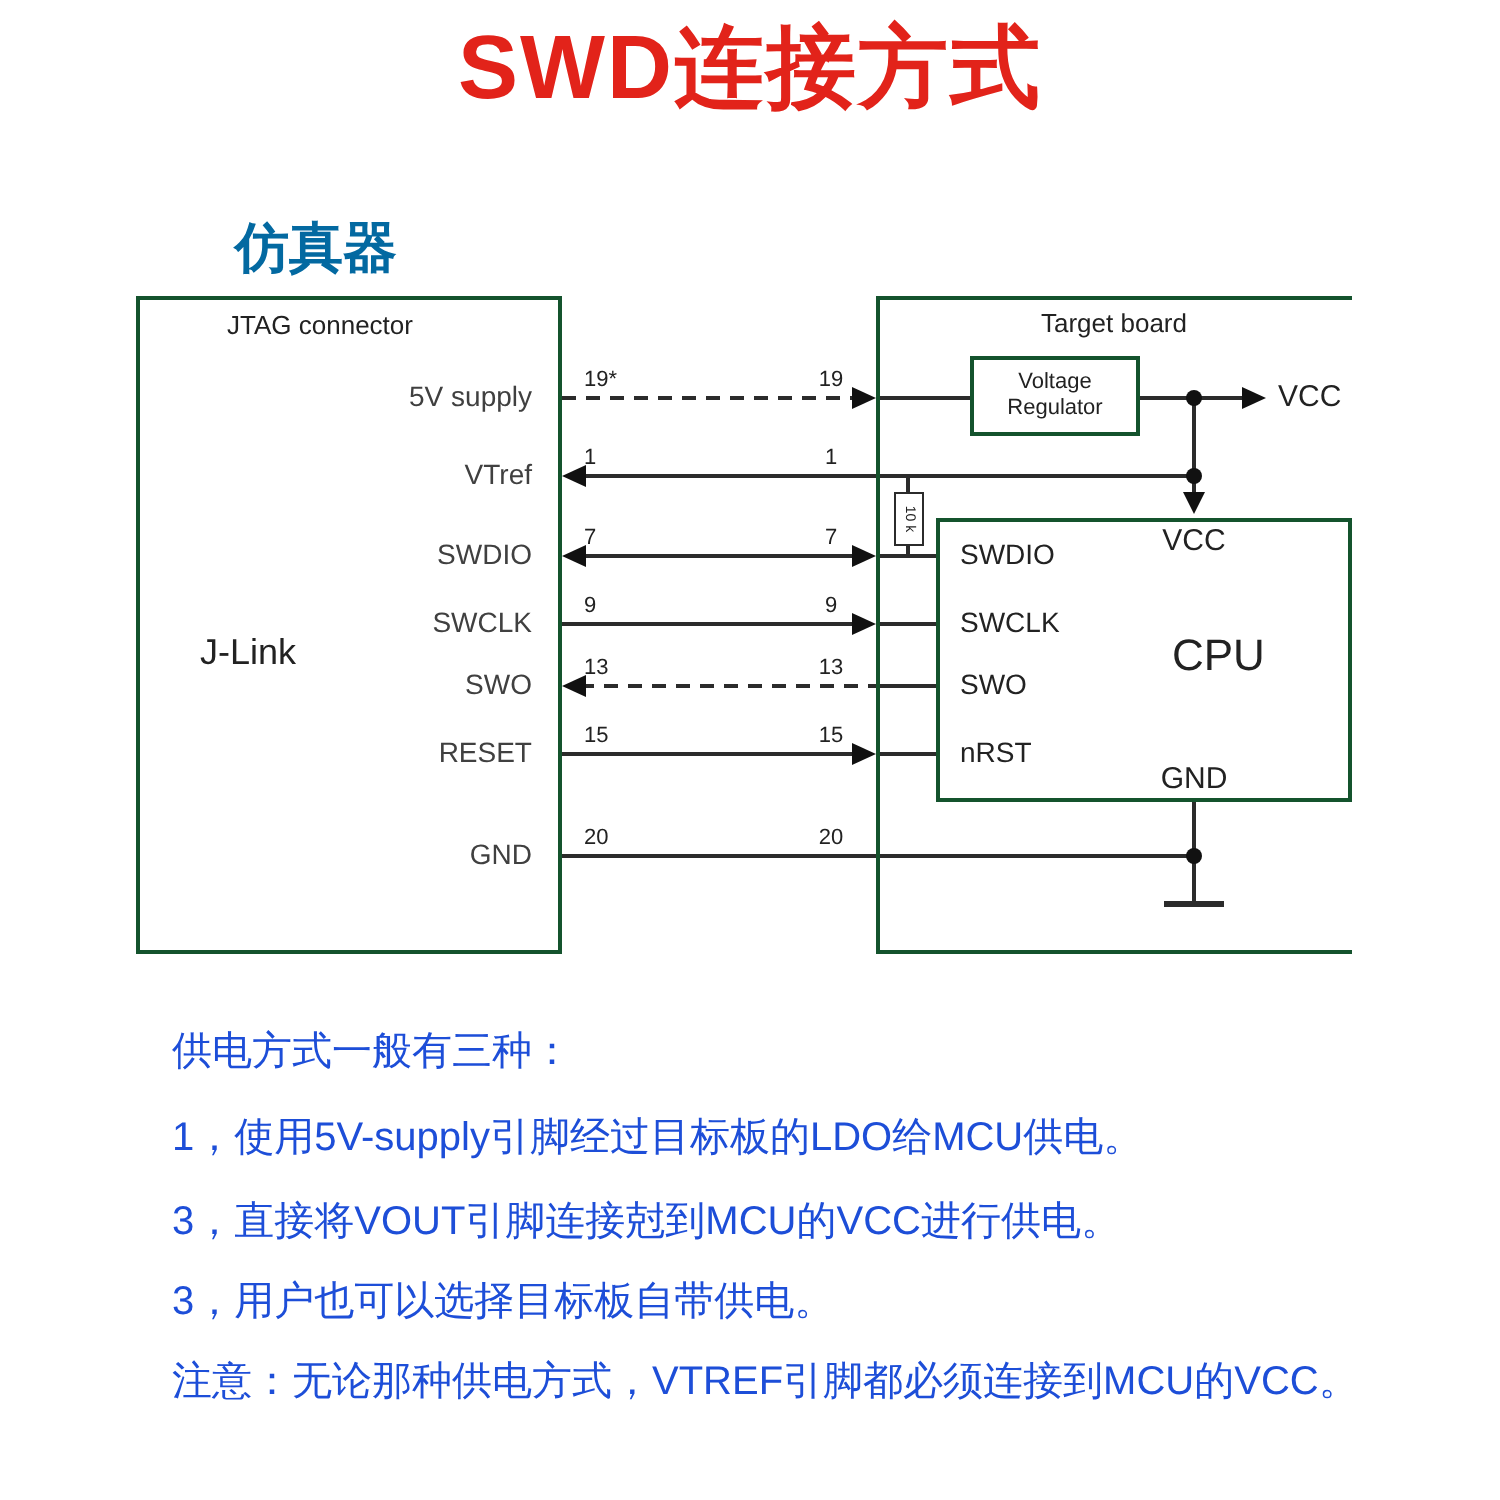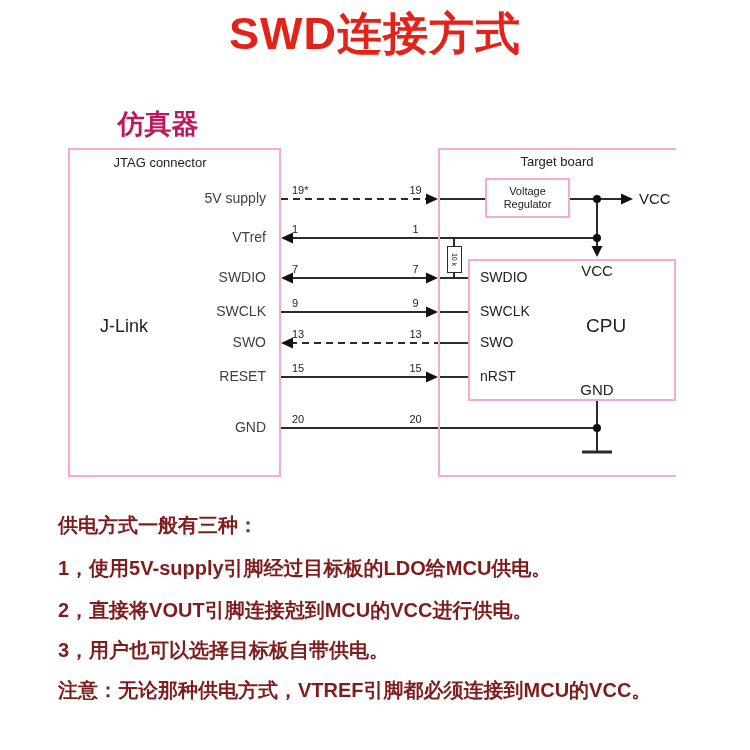--- a/index.html
+++ b/index.html
@@ -1,37 +1,37 @@
 <!DOCTYPE html>
 <html><head>
 <meta charset="utf-8">
 <style>
   html,body{margin:0;padding:0;background:#fff;}
   #stage{position:relative;width:750px;height:750px;background:#ffffff;overflow:hidden;
          font-family:"Liberation Sans",sans-serif;color:#1d1d1d;}
   .abs{position:absolute;}
   #page-title{left:0;top:4px;width:750px;text-align:center;font-size:45px;font-weight:bold;
               color:#e2231a;letter-spacing:1px;}
-  .section-header{font-size:27px;font-weight:bold;color:#be185d;text-align:center;}
-  .box{position:absolute;border:2px solid #f9a8d4;box-sizing:border-box;background:transparent;}
+  .section-header{font-size:27px;font-weight:bold;color:#0369a1;text-align:center;}
+  .box{position:absolute;border:2px solid #14532d;box-sizing:border-box;background:transparent;}
   .box-label{font-size:13px;color:#222;text-align:center;}
   .pin-label{font-size:14px;color:#404040;line-height:15px;width:110px;text-align:right;}
   .pin-num{font-size:11px;color:#222;line-height:12px;}
   .pin-num.right{width:35px;text-align:center;}
   .cpu-pin{font-size:14px;color:#222;line-height:15px;}
   .cpu-port{font-size:15px;color:#222;width:56px;text-align:center;line-height:16px;}
   .device-label{font-size:18px;color:#222;}
-  .cpu-name{font-size:19px;color:#222;}
+  .cpu-name{font-size:22px;color:#222;}
   .vcc-out{font-size:15px;color:#222;}
   #vreg{display:flex;flex-direction:column;justify-content:center;align-items:center;
         font-size:11px;line-height:13px;color:#222;background:#fff;}
   #resistor{border:1.5px solid #2b2b2b;background:#fff;display:flex;align-items:center;
             justify-content:center;box-sizing:border-box;}
   #resistor span{display:block;transform:rotate(90deg);font-size:7px;white-space:nowrap;color:#222;}
-  .note{font-size:20px;font-weight:bold;color:#7f1d1d;white-space:nowrap;}
+  .note{font-size:20px;font-weight:normal;color:#1d4ed8;white-space:nowrap;margin-left:28px;}
   svg{position:absolute;left:0;top:0;}
 </style>
 </head>
 <body>
 
 <div id="stage">
 
   <div class="abs" id="page-title">SWD连接方式</div>
 
   <div class="abs section-header" style="left:58px;top:106px;width:200px;">仿真器</div>
@@ -129,17 +129,17 @@
   <div class="abs cpu-port" style="left:569px;top:263px;">VCC</div>
   <div class="abs cpu-name" style="left:586px;top:315px;">CPU</div>
   <div class="abs cpu-port" style="left:569px;top:382px;">GND</div>
   <div class="abs cpu-pin" style="left:480px;top:270px;">SWDIO</div>
   <div class="abs cpu-pin" style="left:480px;top:304px;">SWCLK</div>
   <div class="abs cpu-pin" style="left:480px;top:335px;">SWO</div>
   <div class="abs cpu-pin" style="left:480px;top:369px;">nRST</div>
 
   <div class="abs note" style="left:58px;top:512px;">供电方式一般有三种：</div>
   <div class="abs note" style="left:58px;top:555px;">1，使用5V-supply引脚经过目标板的LDO给MCU供电。</div>
-  <div class="abs note" style="left:58px;top:597px;">2，直接将VOUT引脚连接尅到MCU的VCC进行供电。</div>
+  <div class="abs note" style="left:58px;top:597px;">3，直接将VOUT引脚连接尅到MCU的VCC进行供电。</div>
   <div class="abs note" style="left:58px;top:637px;">3，用户也可以选择目标板自带供电。</div>
   <div class="abs note" style="left:58px;top:677px;">注意：无论那种供电方式，VTREF引脚都必须连接到MCU的VCC。</div>
 
 </div>
 
 </body></html>

